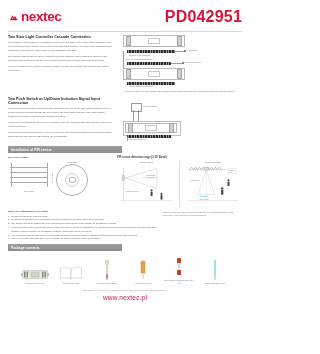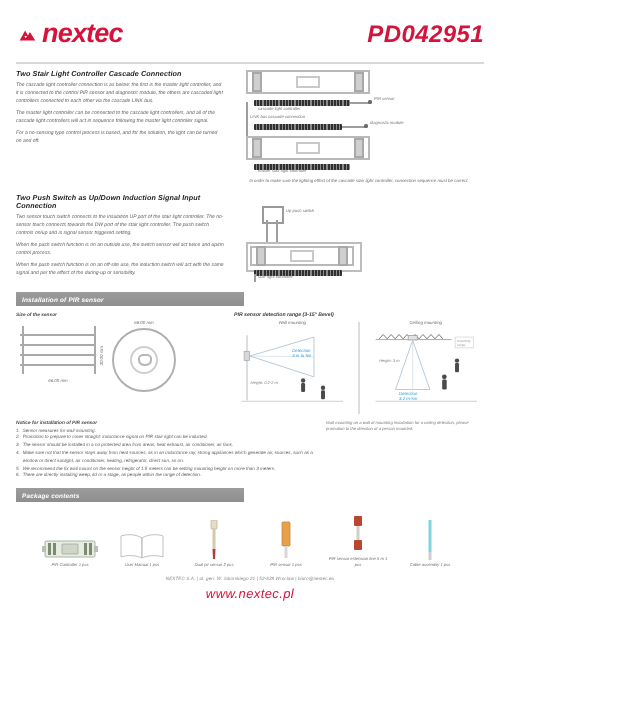--- a/index.html
+++ b/index.html
@@ -3,28 +3,28 @@
 <meta charset="utf-8">
 <style>
   html,body{margin:0;padding:0;}
   body{
     width:250px;height:354px;overflow:hidden;
     background:#ffffff;
     font-family:"Liberation Sans",sans-serif;
     color:#3b3b3b;
     -webkit-font-smoothing:antialiased;
   }
-  .page{position:relative;width:250px;height:282px;box-sizing:border-box;padding:0 8px;font-style:italic;}
+  .page{position:relative;width:250px;height:282px;box-sizing:border-box;padding:0 8px;}
 
   
   .header{display:flex;align-items:center;justify-content:space-between;height:26px;padding-top:4px;}
   .logo{display:flex;align-items:center;gap:2px;}
   .logo-mark{width:11px;height:11px;flex:0 0 auto;}
   .logo-text{font-size:13.5px;font-weight:bold;color:#d4143c;letter-spacing:-0.4px;line-height:1;}
-  .prodcode{font-size:12px;font-weight:bold;color:#d4143c;letter-spacing:0.2px;}
+  .prodcode{font-size:16px;font-weight:bold;color:#d4143c;letter-spacing:0.2px;}
   .hrule{height:1px;background:#d8d8d8;margin:1px 0 3px;}
 
   
   .h-sec{font-size:3.6px;font-weight:bold;color:#222;margin-bottom:1.6px;letter-spacing:0.05px;}
   .p{font-size:2.5px;line-height:1.62;color:#5d5d5d;margin:0 0 1.6px;}
   .p.gap{margin-top:2.2px;}
   .tiny{font-size:2.1px;line-height:1.5;color:#7a7a7a;}
   .cap{font-size:2.2px;color:#6f6f6f;text-align:center;line-height:1.4;}
   .cap-b{font-size:2.4px;color:#4a4a4a;font-weight:bold;}
 

